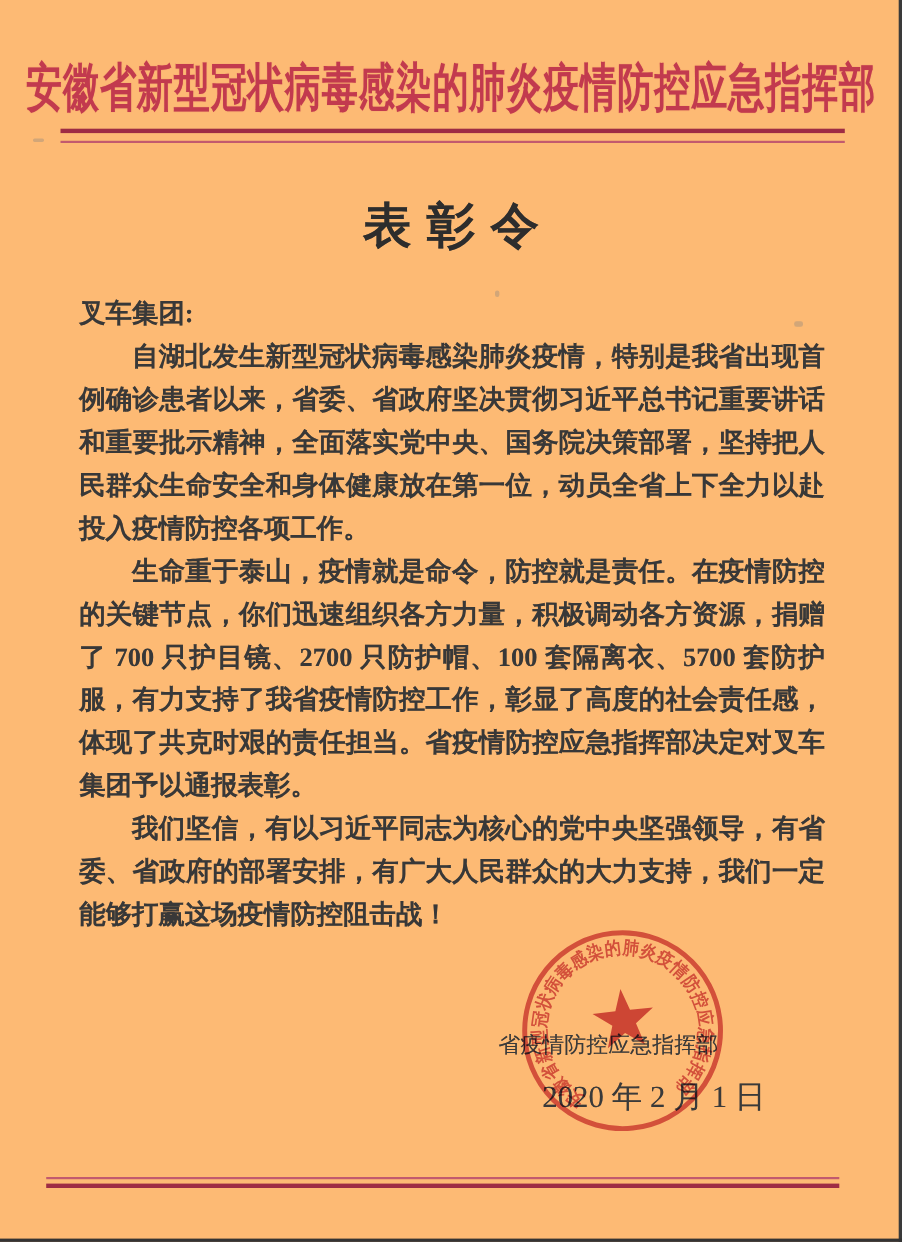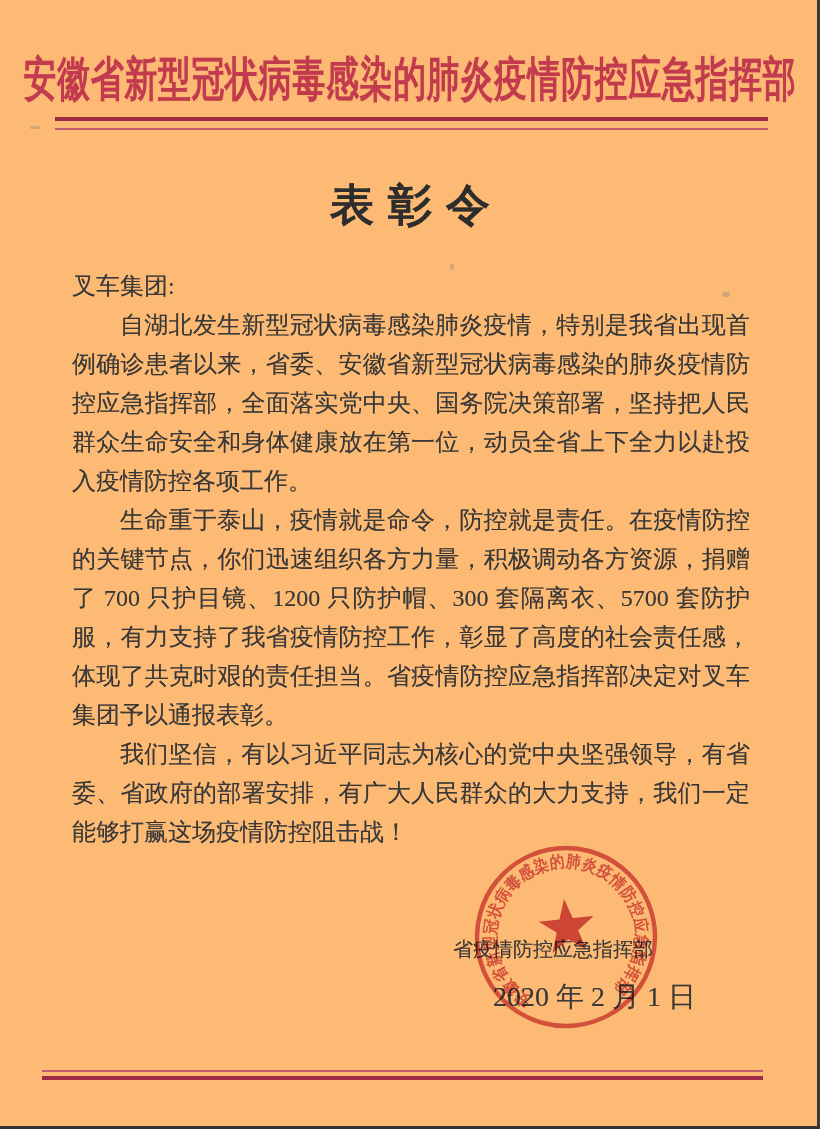--- a/index.html
+++ b/index.html
@@ -29,21 +29,21 @@
     letter-spacing:14px; text-indent:14px;
     text-shadow:0 0 0.5px rgba(45,45,45,0.6);
   }
   
   .body-text {
     position:absolute; top:267px; left:72px; width:678px;
     font-size:24px; line-height:39px; color:#383838;
     text-align:justify; text-justify:inter-character;
     text-shadow:0 0 0.6px rgba(56,56,56,0.45);
   }
-  .body-text p { margin:0; }
+  .body-text p { margin:0;font-weight:bold; }
   .body-text p.indent { text-indent:2em; }
   
   .sig-name {
     position:absolute; top:936px; left:453px;
     font-size:20px; color:#3a3a3a; white-space:nowrap;
     text-shadow:0 0 0.6px rgba(56,56,56,0.45);
   }
   .sig-date {
     position:absolute; top:978px; left:493px;
     font-size:28px; color:#3a3a3a; white-space:nowrap;
@@ -75,22 +75,22 @@
   <div class="org-title-wrap">
     <div class="org-title">安徽省新型冠状病毒感染的肺炎疫情防控应急指挥部</div>
   </div>
   <div class="rule rule-thick-top"></div>
   <div class="rule rule-thin-top"></div>
 
   <div class="doc-title">表彰令</div>
 
   <div class="body-text">
     <p>叉车集团:</p>
-    <p class="indent">自湖北发生新型冠状病毒感染肺炎疫情，特别是我省出现首例确诊患者以来，省委、安徽省新型冠状病毒感染的肺炎疫情防控应急指挥部，全面落实党中央、国务院决策部署，坚持把人民群众生命安全和身体健康放在第一位，动员全省上下全力以赴投入疫情防控各项工作。</p>
-    <p class="indent">生命重于泰山，疫情就是命令，防控就是责任。在疫情防控的关键节点，你们迅速组织各方力量，积极调动各方资源，捐赠了 700 只护目镜、1200 只防护帽、300 套隔离衣、5700 套防护服，有力支持了我省疫情防控工作，彰显了高度的社会责任感，体现了共克时艰的责任担当。省疫情防控应急指挥部决定对叉车集团予以通报表彰。</p>
+    <p class="indent">自湖北发生新型冠状病毒感染肺炎疫情，特别是我省出现首例确诊患者以来，省委、省政府坚决贯彻习近平总书记重要讲话和重要批示精神，全面落实党中央、国务院决策部署，坚持把人民群众生命安全和身体健康放在第一位，动员全省上下全力以赴投入疫情防控各项工作。</p>
+    <p class="indent">生命重于泰山，疫情就是命令，防控就是责任。在疫情防控的关键节点，你们迅速组织各方力量，积极调动各方资源，捐赠了 700 只护目镜、2700 只防护帽、100 套隔离衣、5700 套防护服，有力支持了我省疫情防控工作，彰显了高度的社会责任感，体现了共克时艰的责任担当。省疫情防控应急指挥部决定对叉车集团予以通报表彰。</p>
     <p class="indent">我们坚信，有以习近平同志为核心的党中央坚强领导，有省委、省政府的部署安排，有广大人民群众的大力支持，我们一定能够打赢这场疫情防控阻击战！</p>
   </div>
 
   <div class="sig-name">省疫情防控应急指挥部</div>
   <div class="sig-date">2020 年 2 月 1 日</div>
 
   <svg class="seal" viewBox="0 0 190 190">
     <circle cx="95" cy="95" r="89" fill="none" stroke="#cf5a6e" stroke-width="4.5"></circle>
     <polygon fill="#c94a5e" transform="translate(97,86)" points="0,-29 6.7,-9.2 27.6,-9 10.8,3.5 17,23.5 0,11.4 -17,23.5 -10.8,3.5 -27.6,-9 -6.7,-9.2"></polygon>
     <defs>

